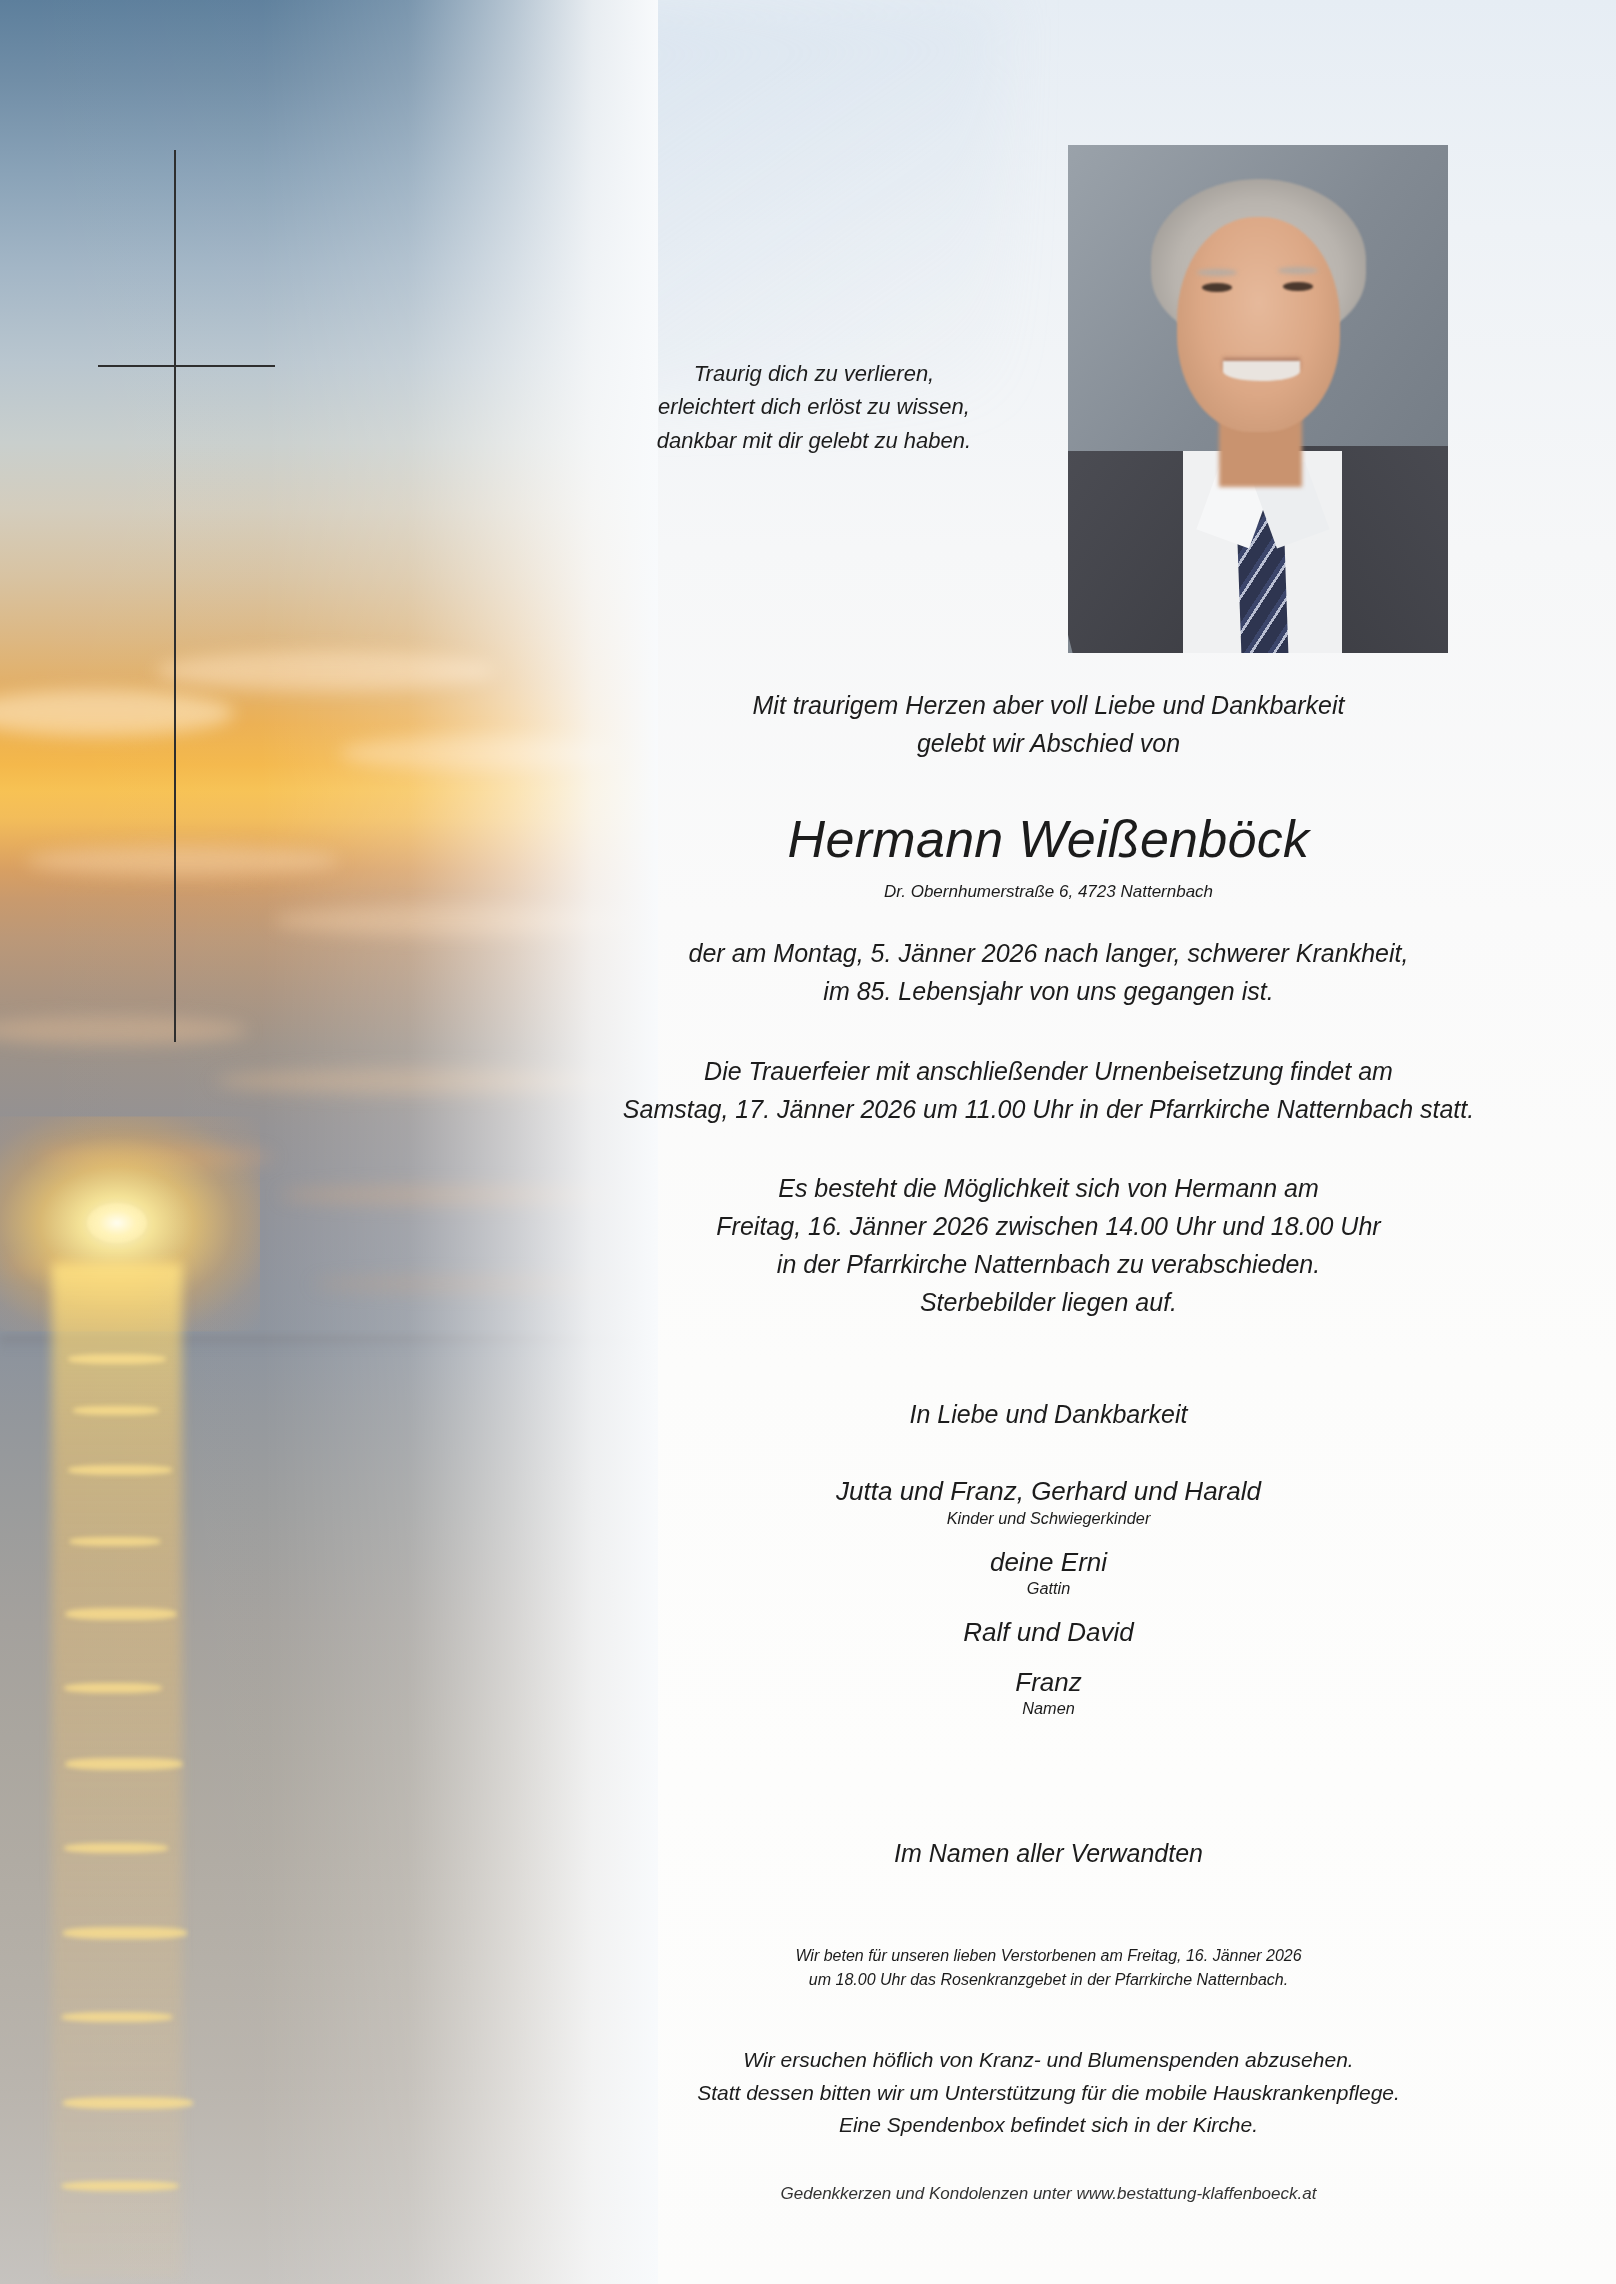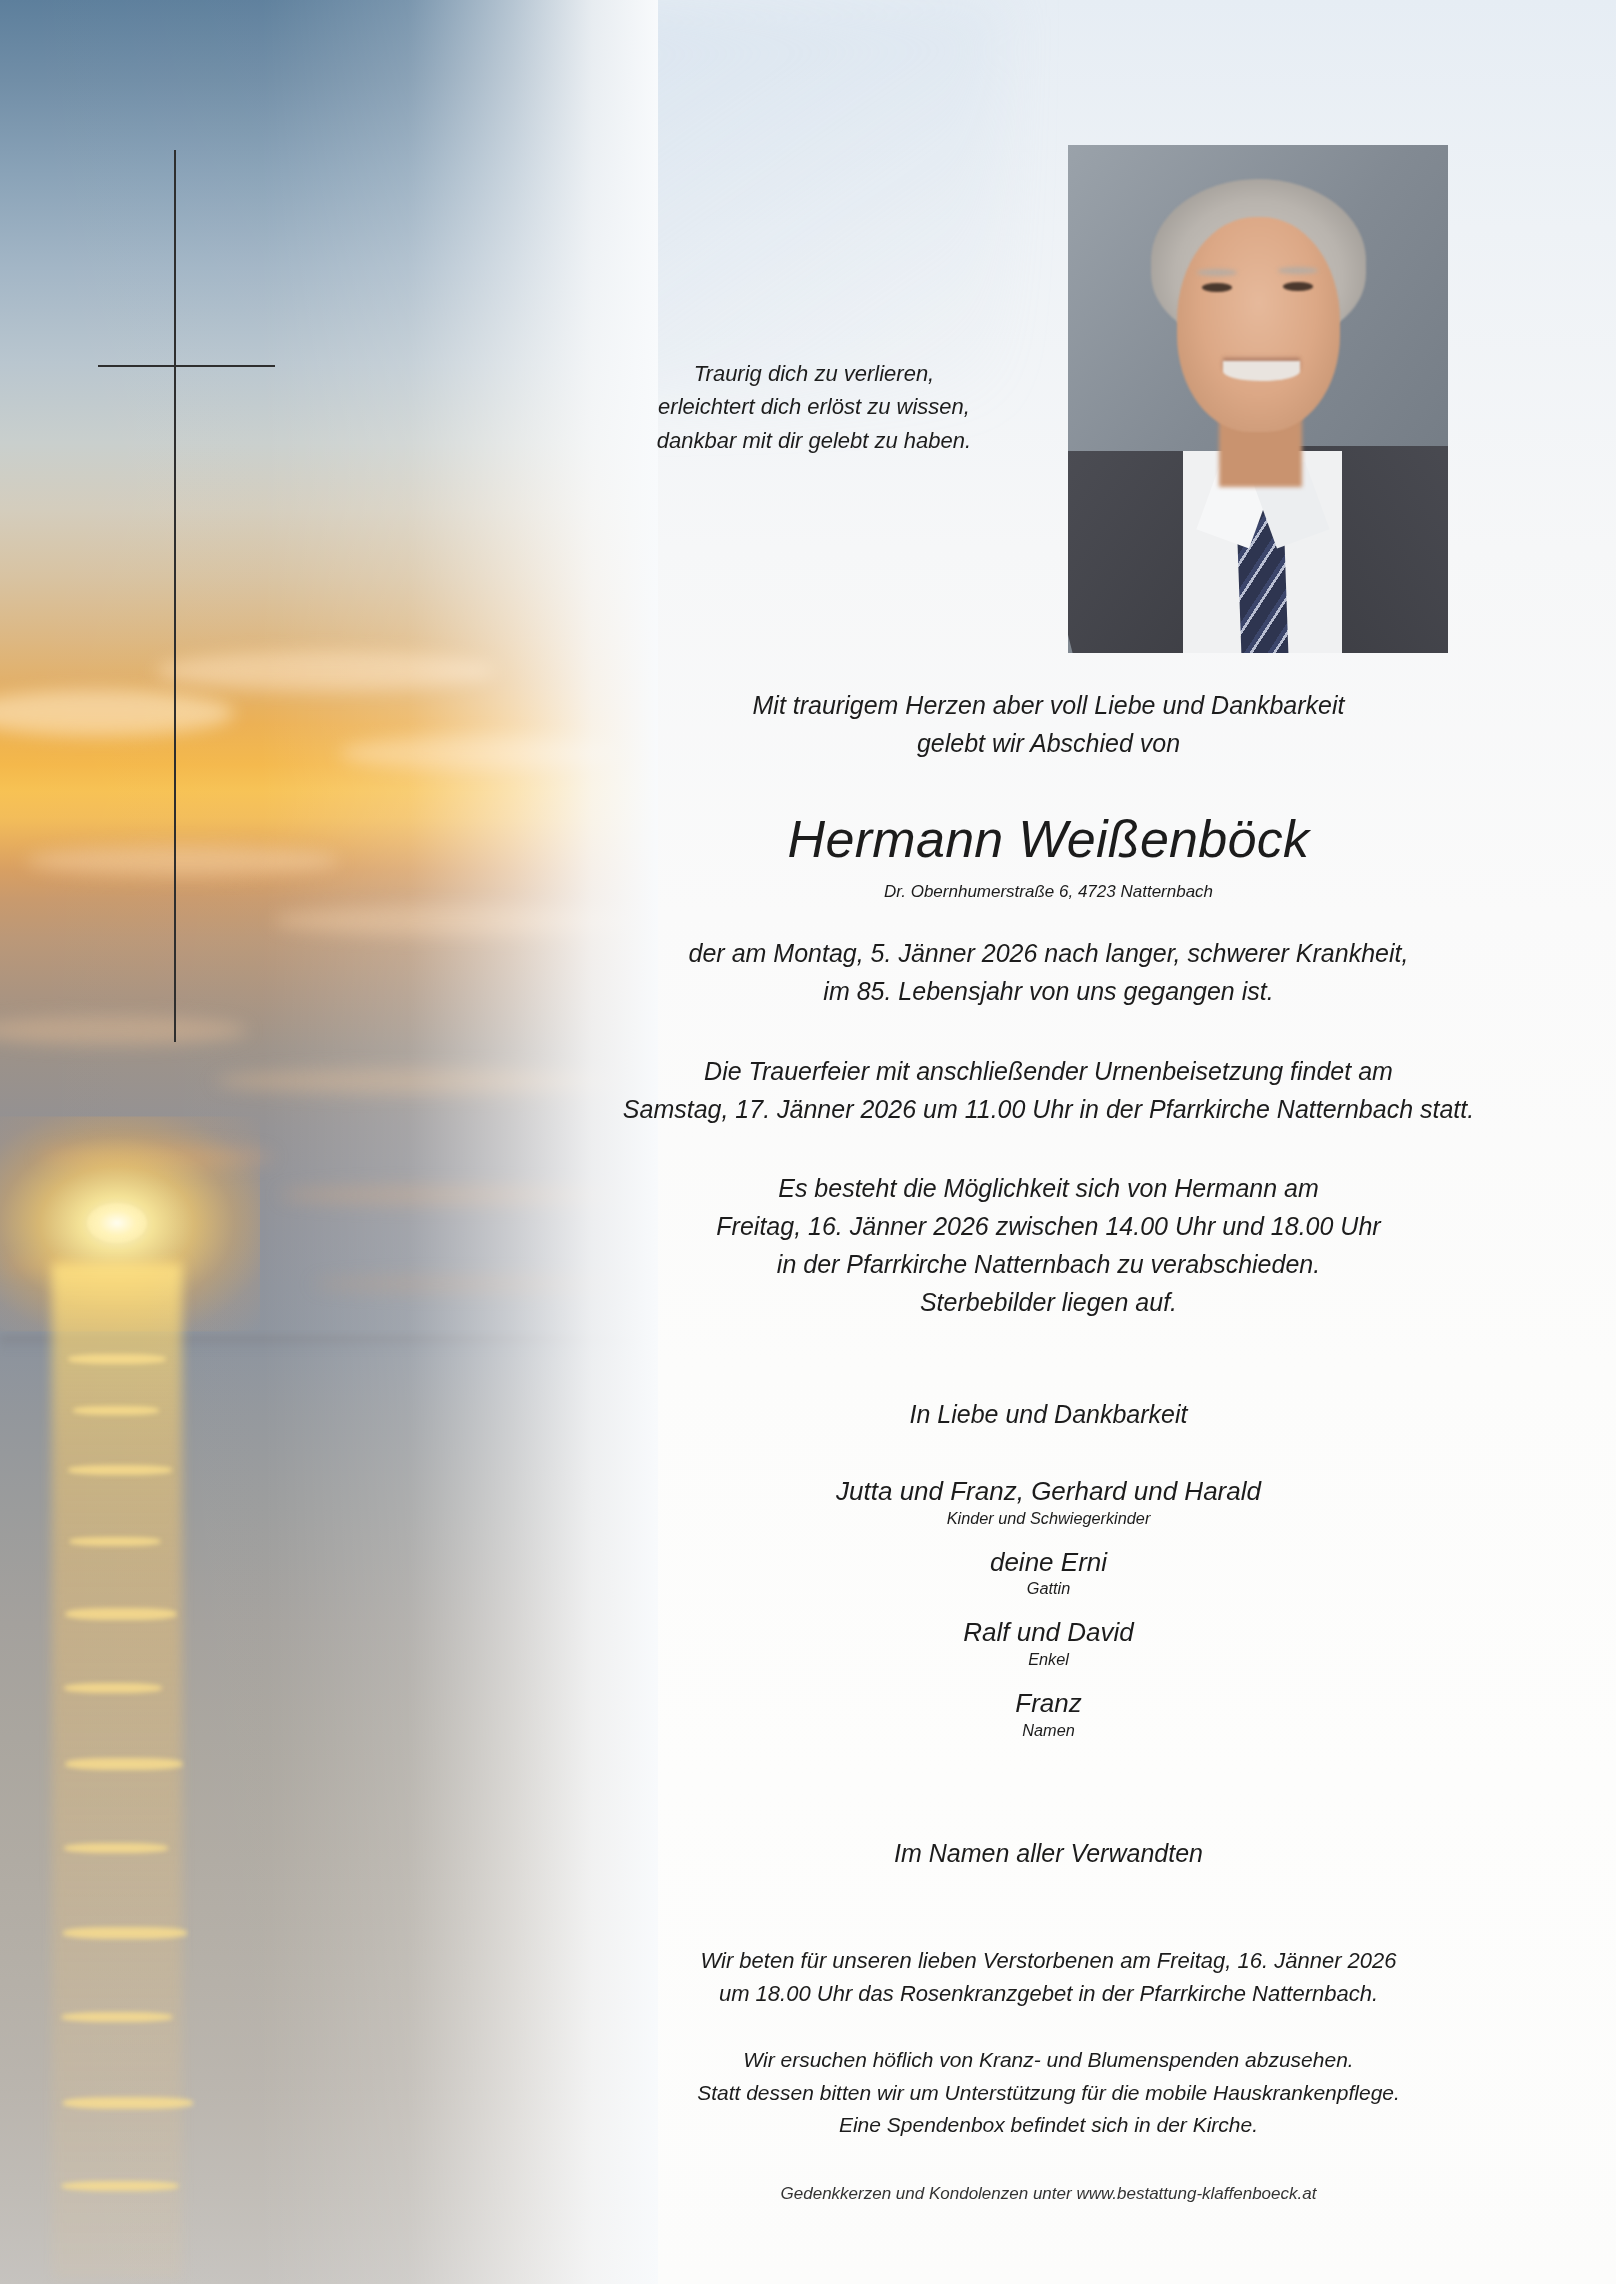--- a/index.html
+++ b/index.html
@@ -449,21 +449,21 @@
     top: 1839px;
     width: 1107px;
     font-size: 25px;
   }
 
   .rosary {
     position: absolute;
     left: 0;
     top: 1944px;
     width: 1107px;
-    font-size: 22px;
+    font-size: 16px;
     line-height: 1.52;
   }
 
   .donations {
     position: absolute;
     left: 0;
     top: 2044px;
     width: 1107px;
     font-size: 21px;
     line-height: 1.55;
@@ -585,21 +585,20 @@
       <div class="fam-group">
         <div class="fam-names">Jutta und Franz, Gerhard und Harald</div>
         <div class="fam-rel">Kinder und Schwiegerkinder</div>
       </div>
       <div class="fam-group">
         <div class="fam-names">deine Erni</div>
         <div class="fam-rel">Gattin</div>
       </div>
       <div class="fam-group">
         <div class="fam-names">Ralf und David</div>
-        <div class="fam-rel">Enkel</div>
       </div>
       <div class="fam-group">
         <div class="fam-names">Franz</div>
         <div class="fam-rel">Namen</div>
       </div>
     </div>
 
     <div class="relatives txt">Im Namen aller Verwandten</div>
 
     <div class="rosary txt">

